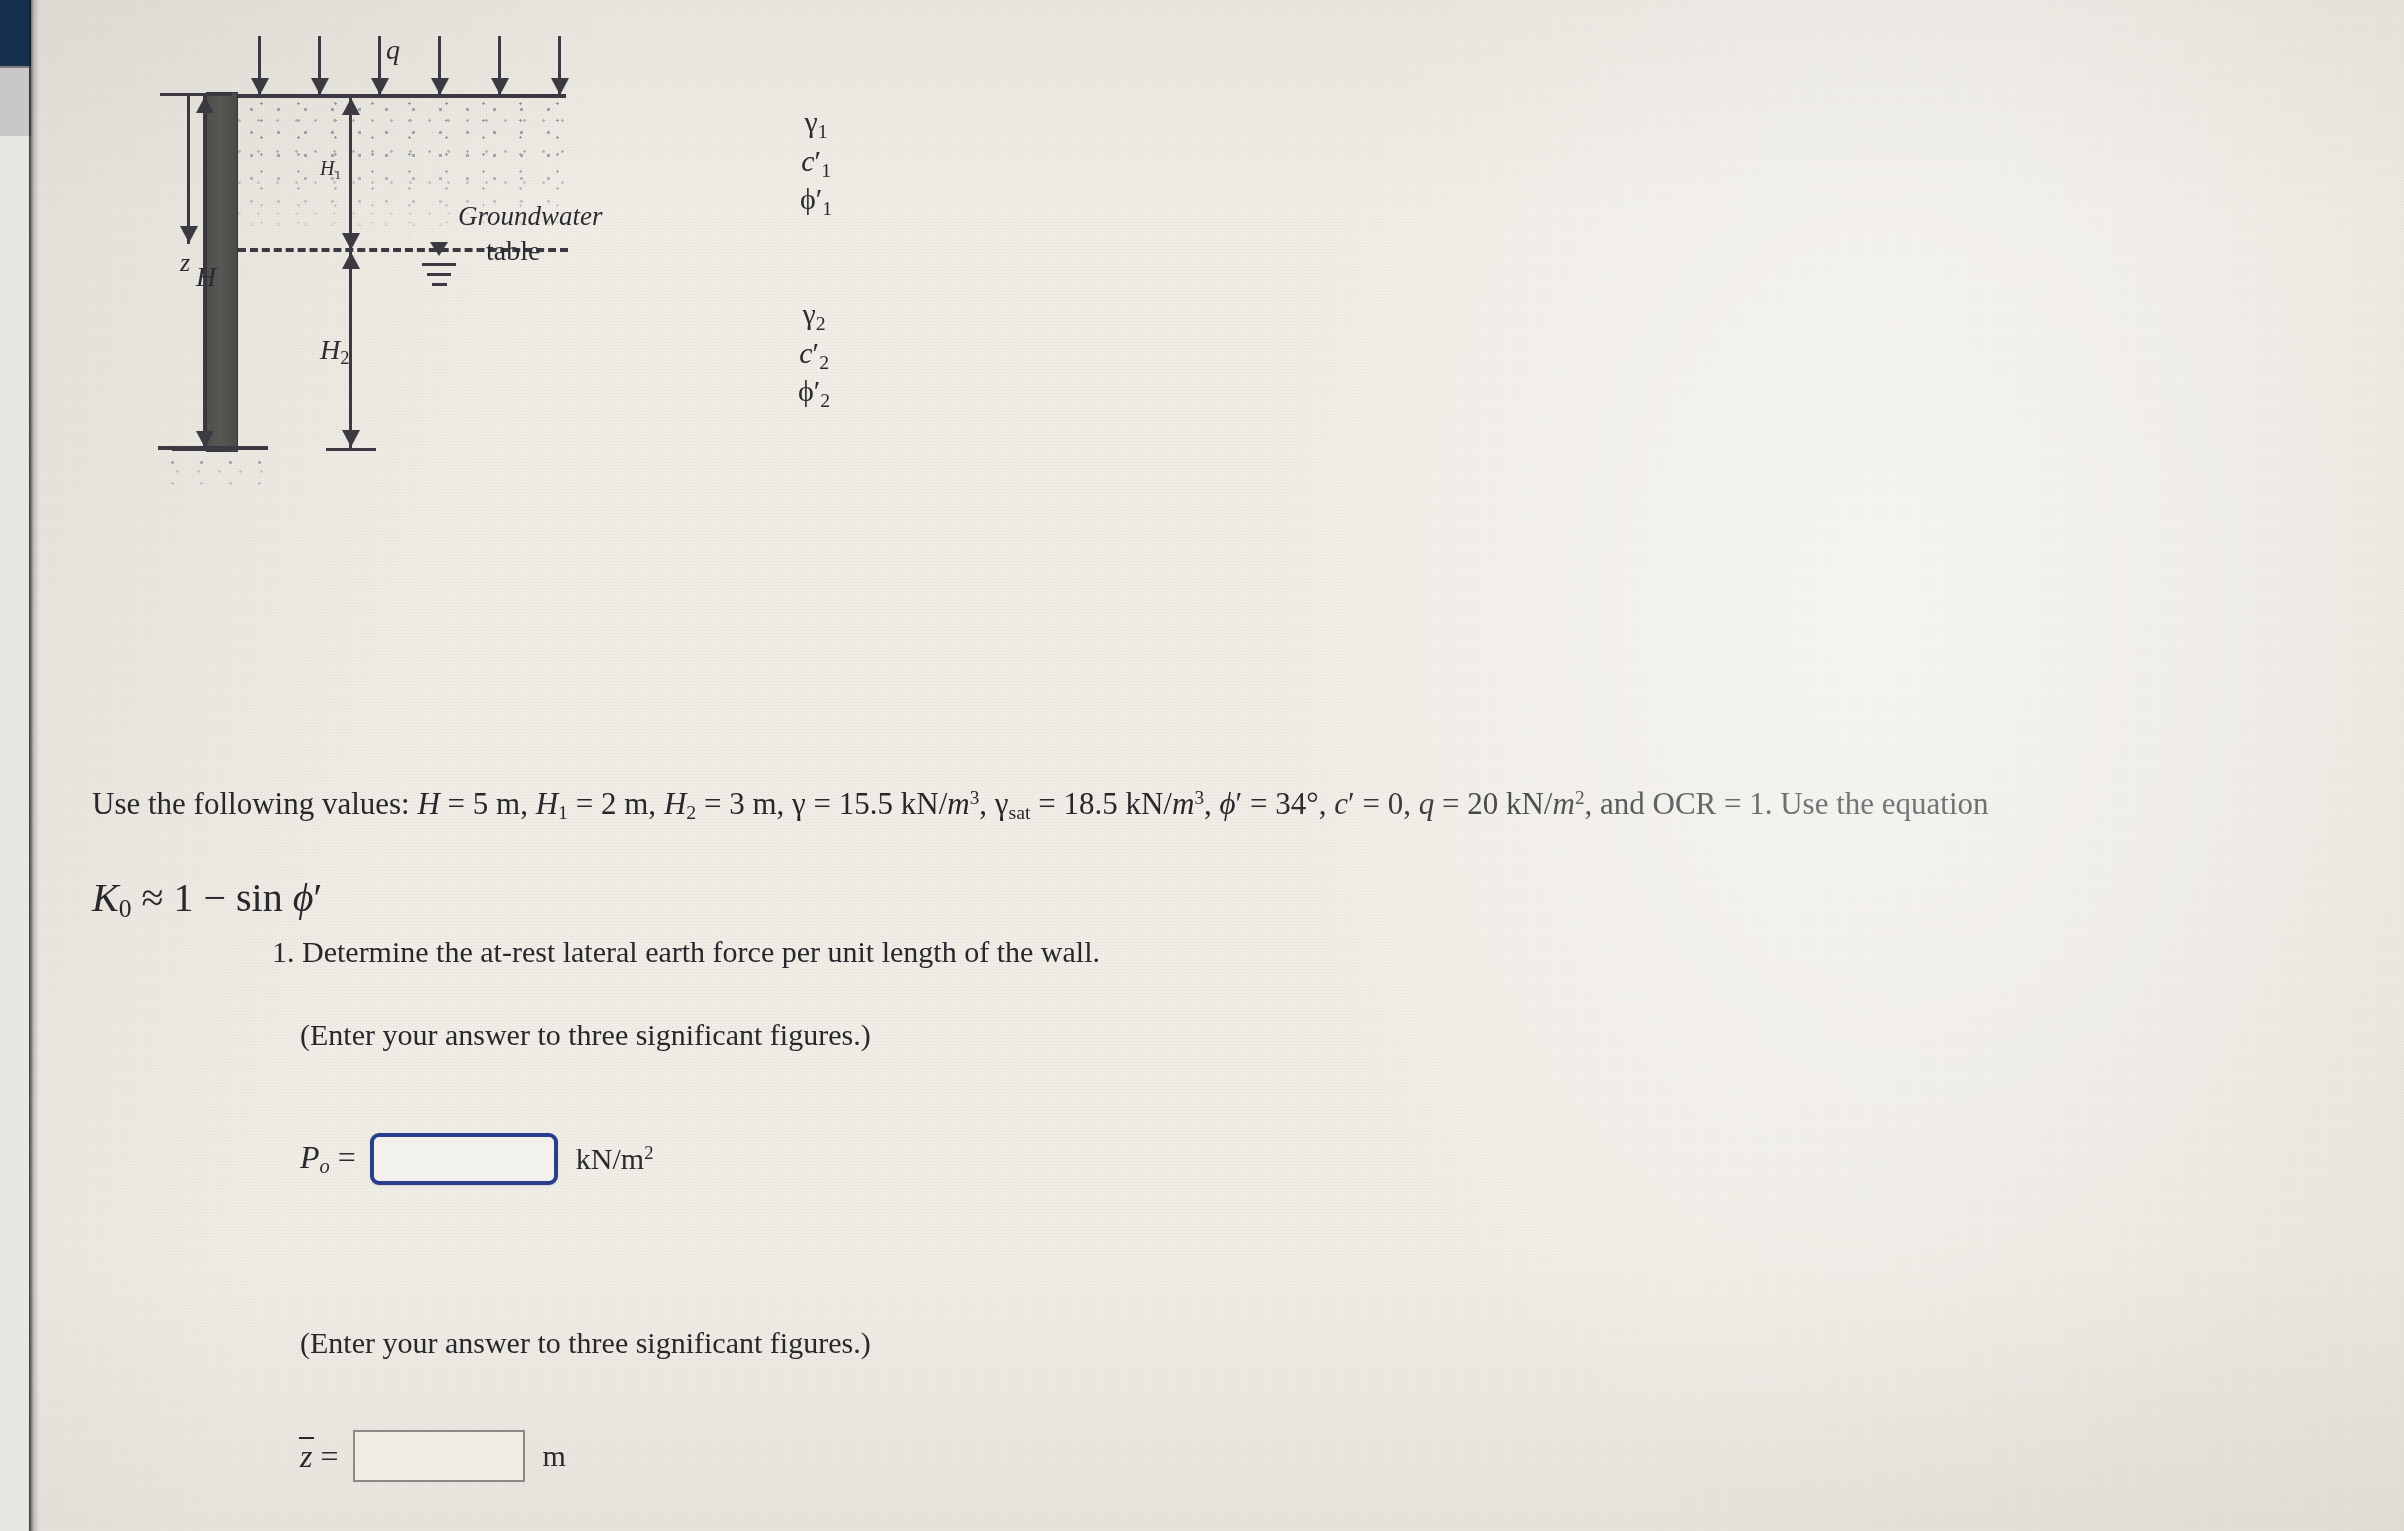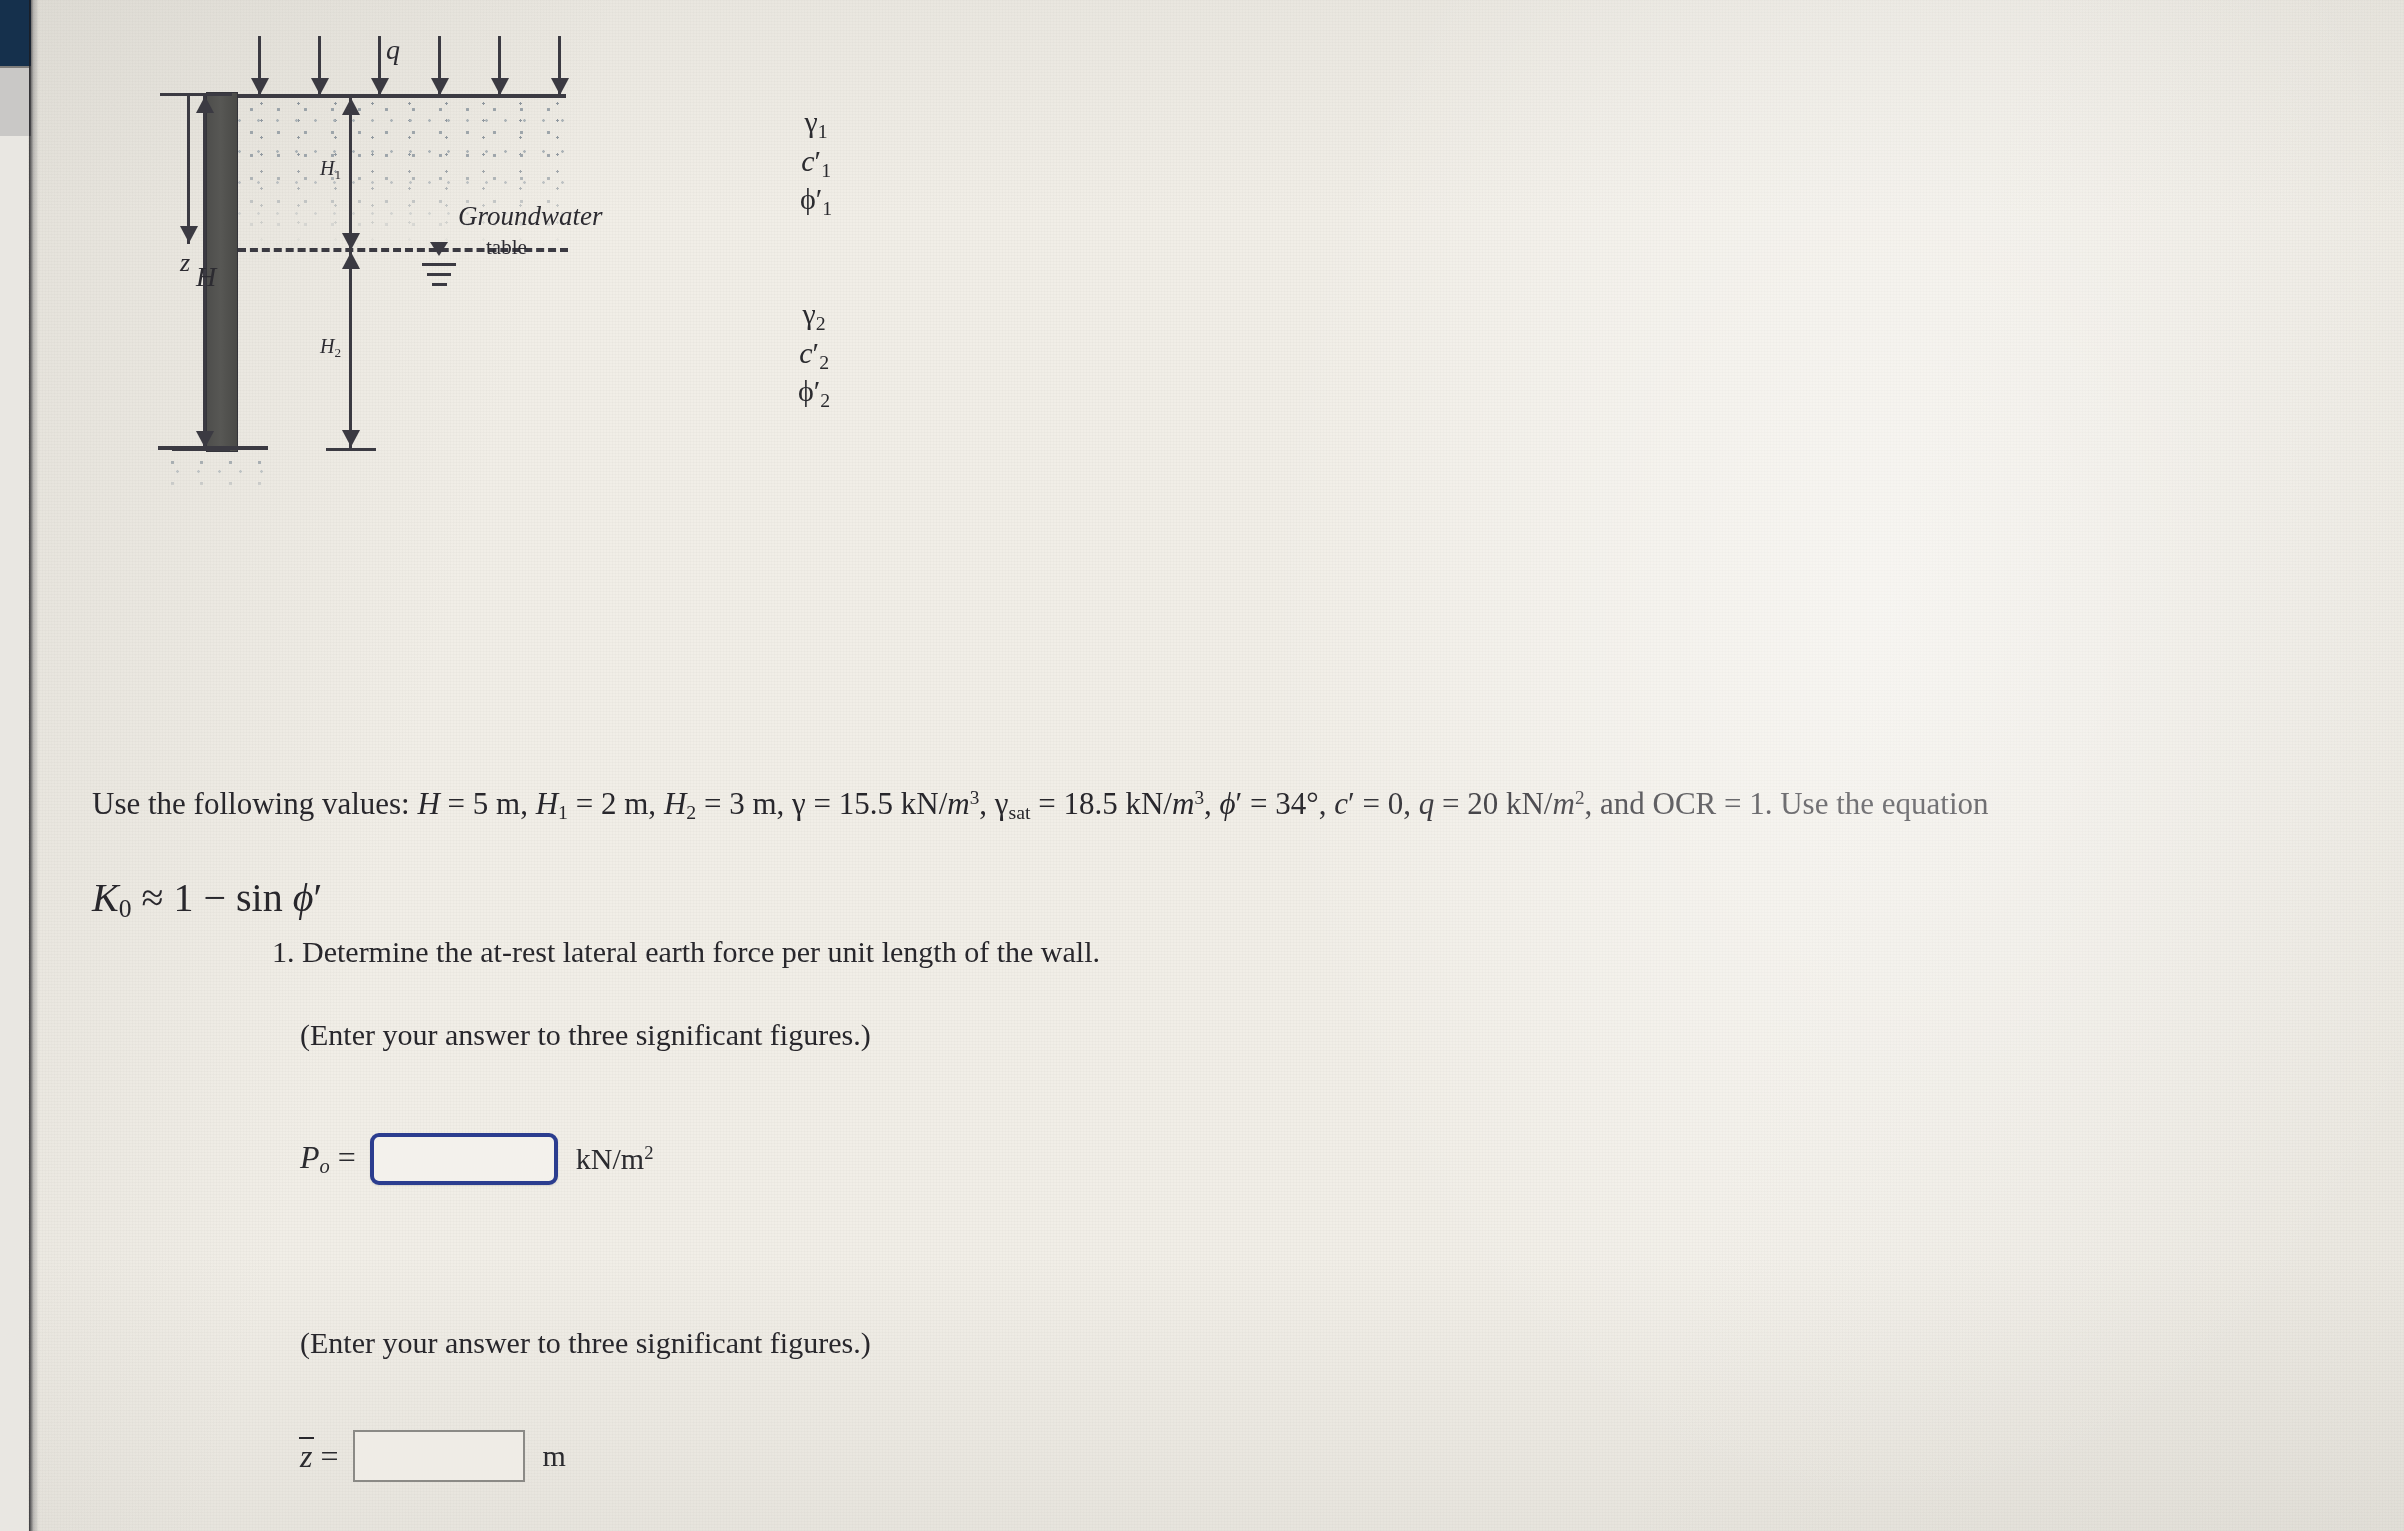--- a/index.html
+++ b/index.html
@@ -257,27 +257,27 @@
     </div>
 
     <div id="gwt-dash" style="left:88px; top:230px; width:330px;"></div>
 
     <div class="fg" style="left:280px; top:224px; width:0; height:0; border-left:9px solid transparent; border-right:9px solid transparent; border-top:14px solid #3b3a42;"></div>
     <div class="fg hline" style="left:272px; top:245px; width:34px;"></div>
     <div class="fg hline" style="left:277px; top:255px; width:24px;"></div>
     <div class="fg hline" style="left:282px; top:265px; width:15px;"></div>
 
     <div class="fig-label" style="left:308px; top:185px; font-size:27px;font-style:italic;">Groundwater</div>
-    <div class="fig-label" style="left:336px; top:219px; font-size:21px;">table</div>
+    <div class="fig-label" style="left:336px; top:219px; font-size:28px;">table</div>
 
     <div class="fg vline" style="left:199px; top:234px; height:196px;"></div>
     <div class="fg arrow-up" style="left:192px; top:234px;"></div>
     <div class="fg arrow-down" style="left:192px; top:412px;"></div>
     <div class="fg tick" style="left:176px; top:430px; width:50px;"></div>
-    <div class="fig-label" style="left:170px; top:318px; font-size:20px;">
+    <div class="fig-label" style="left:170px; top:318px; font-size:28px;">
       <span class="ital">H</span><span class="sub">2</span>
     </div>
 
     <div class="fg thickline" style="left:8px; top:428px; width:110px;"></div>
     <div id="soil-base" style="left:8px; top:434px; width:112px; height:44px;"></div>
 
     <div class="greek-stack" style="left:650px; top:86px;">
       <div>
         <span>γ</span><span class="sub">1</span>
       </div>

